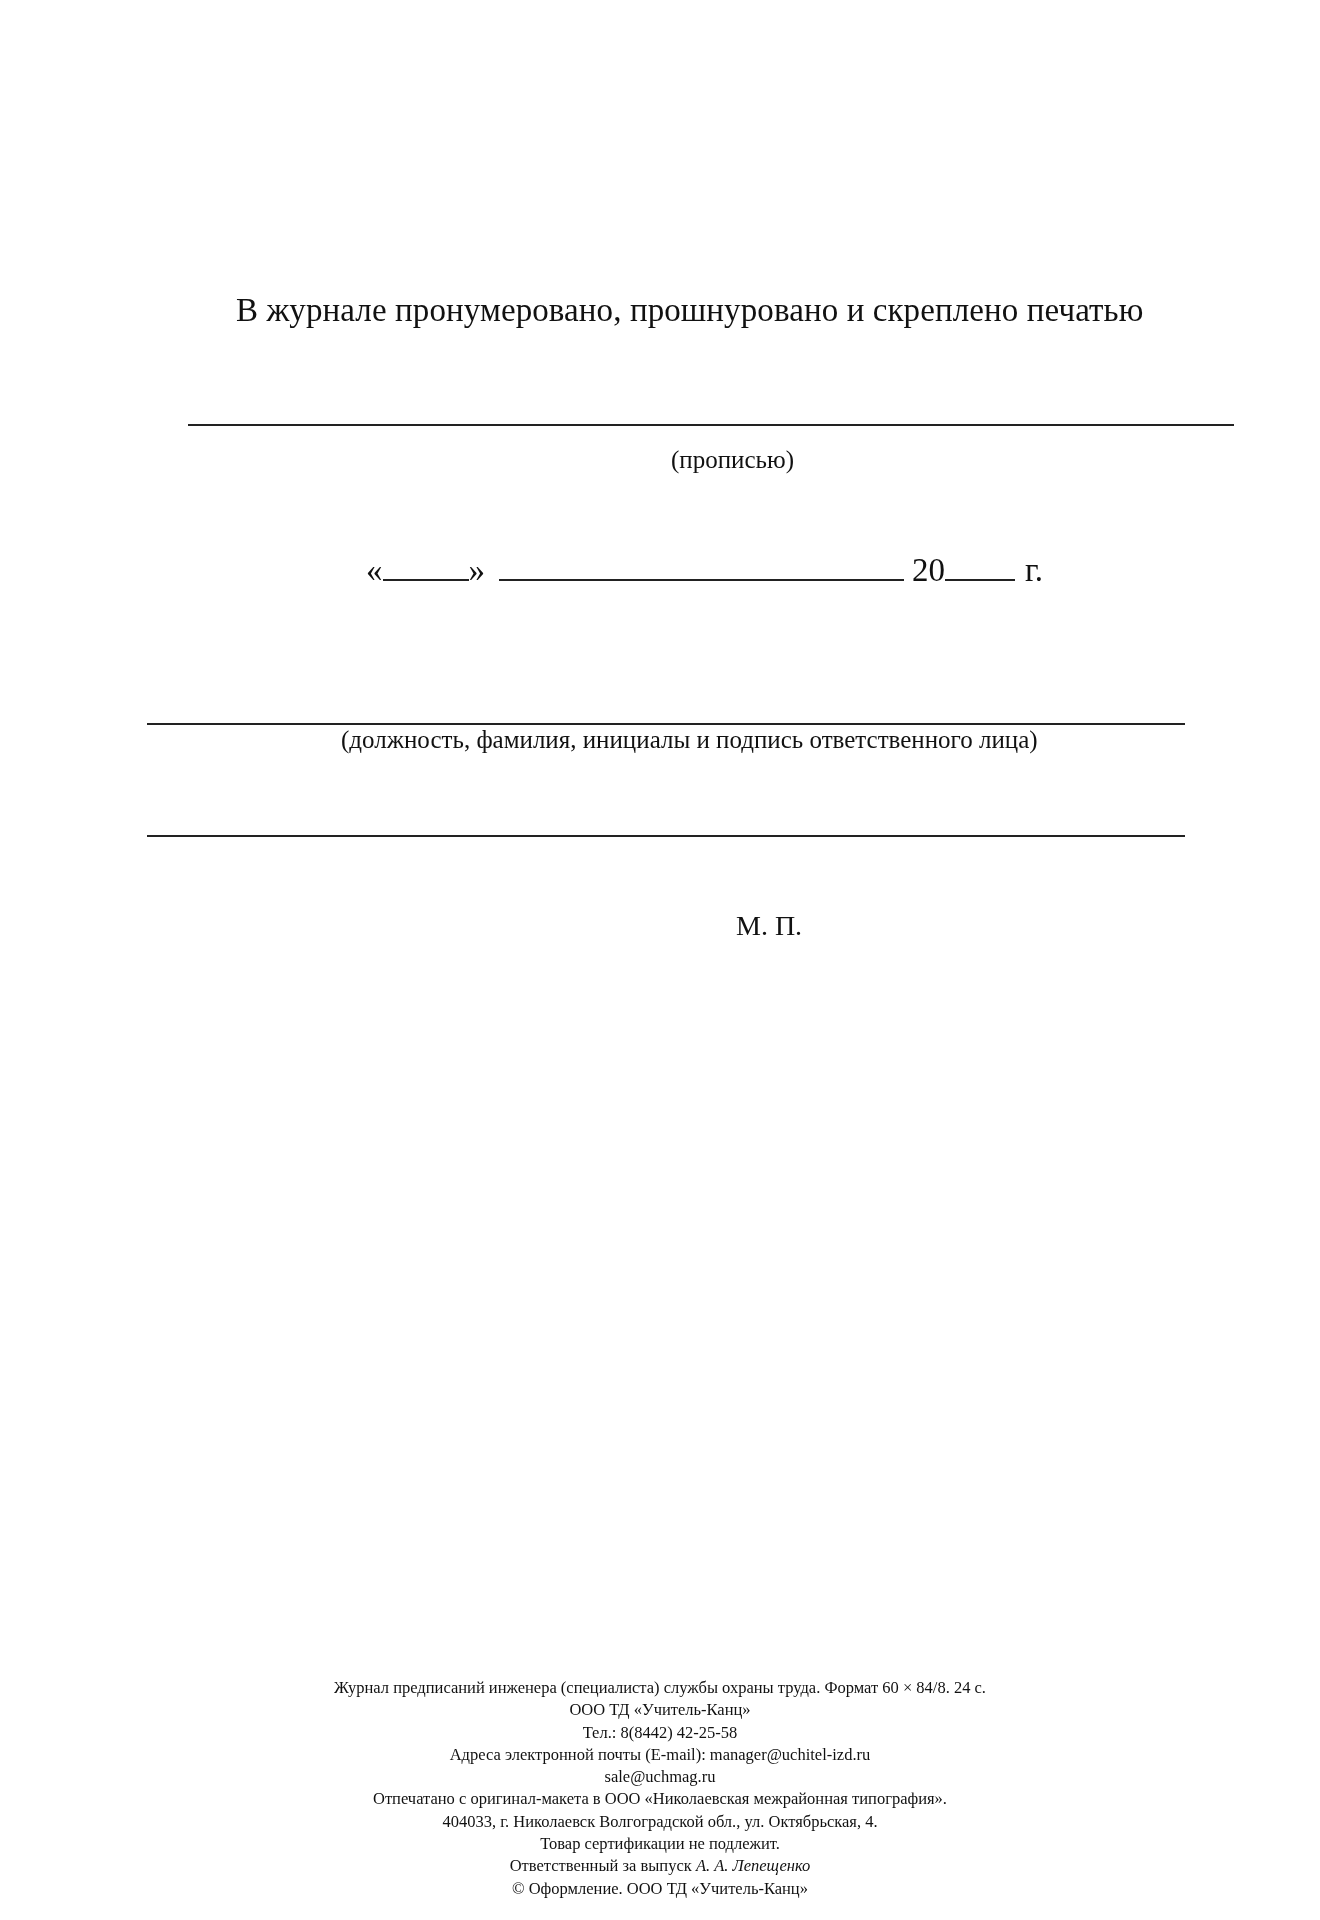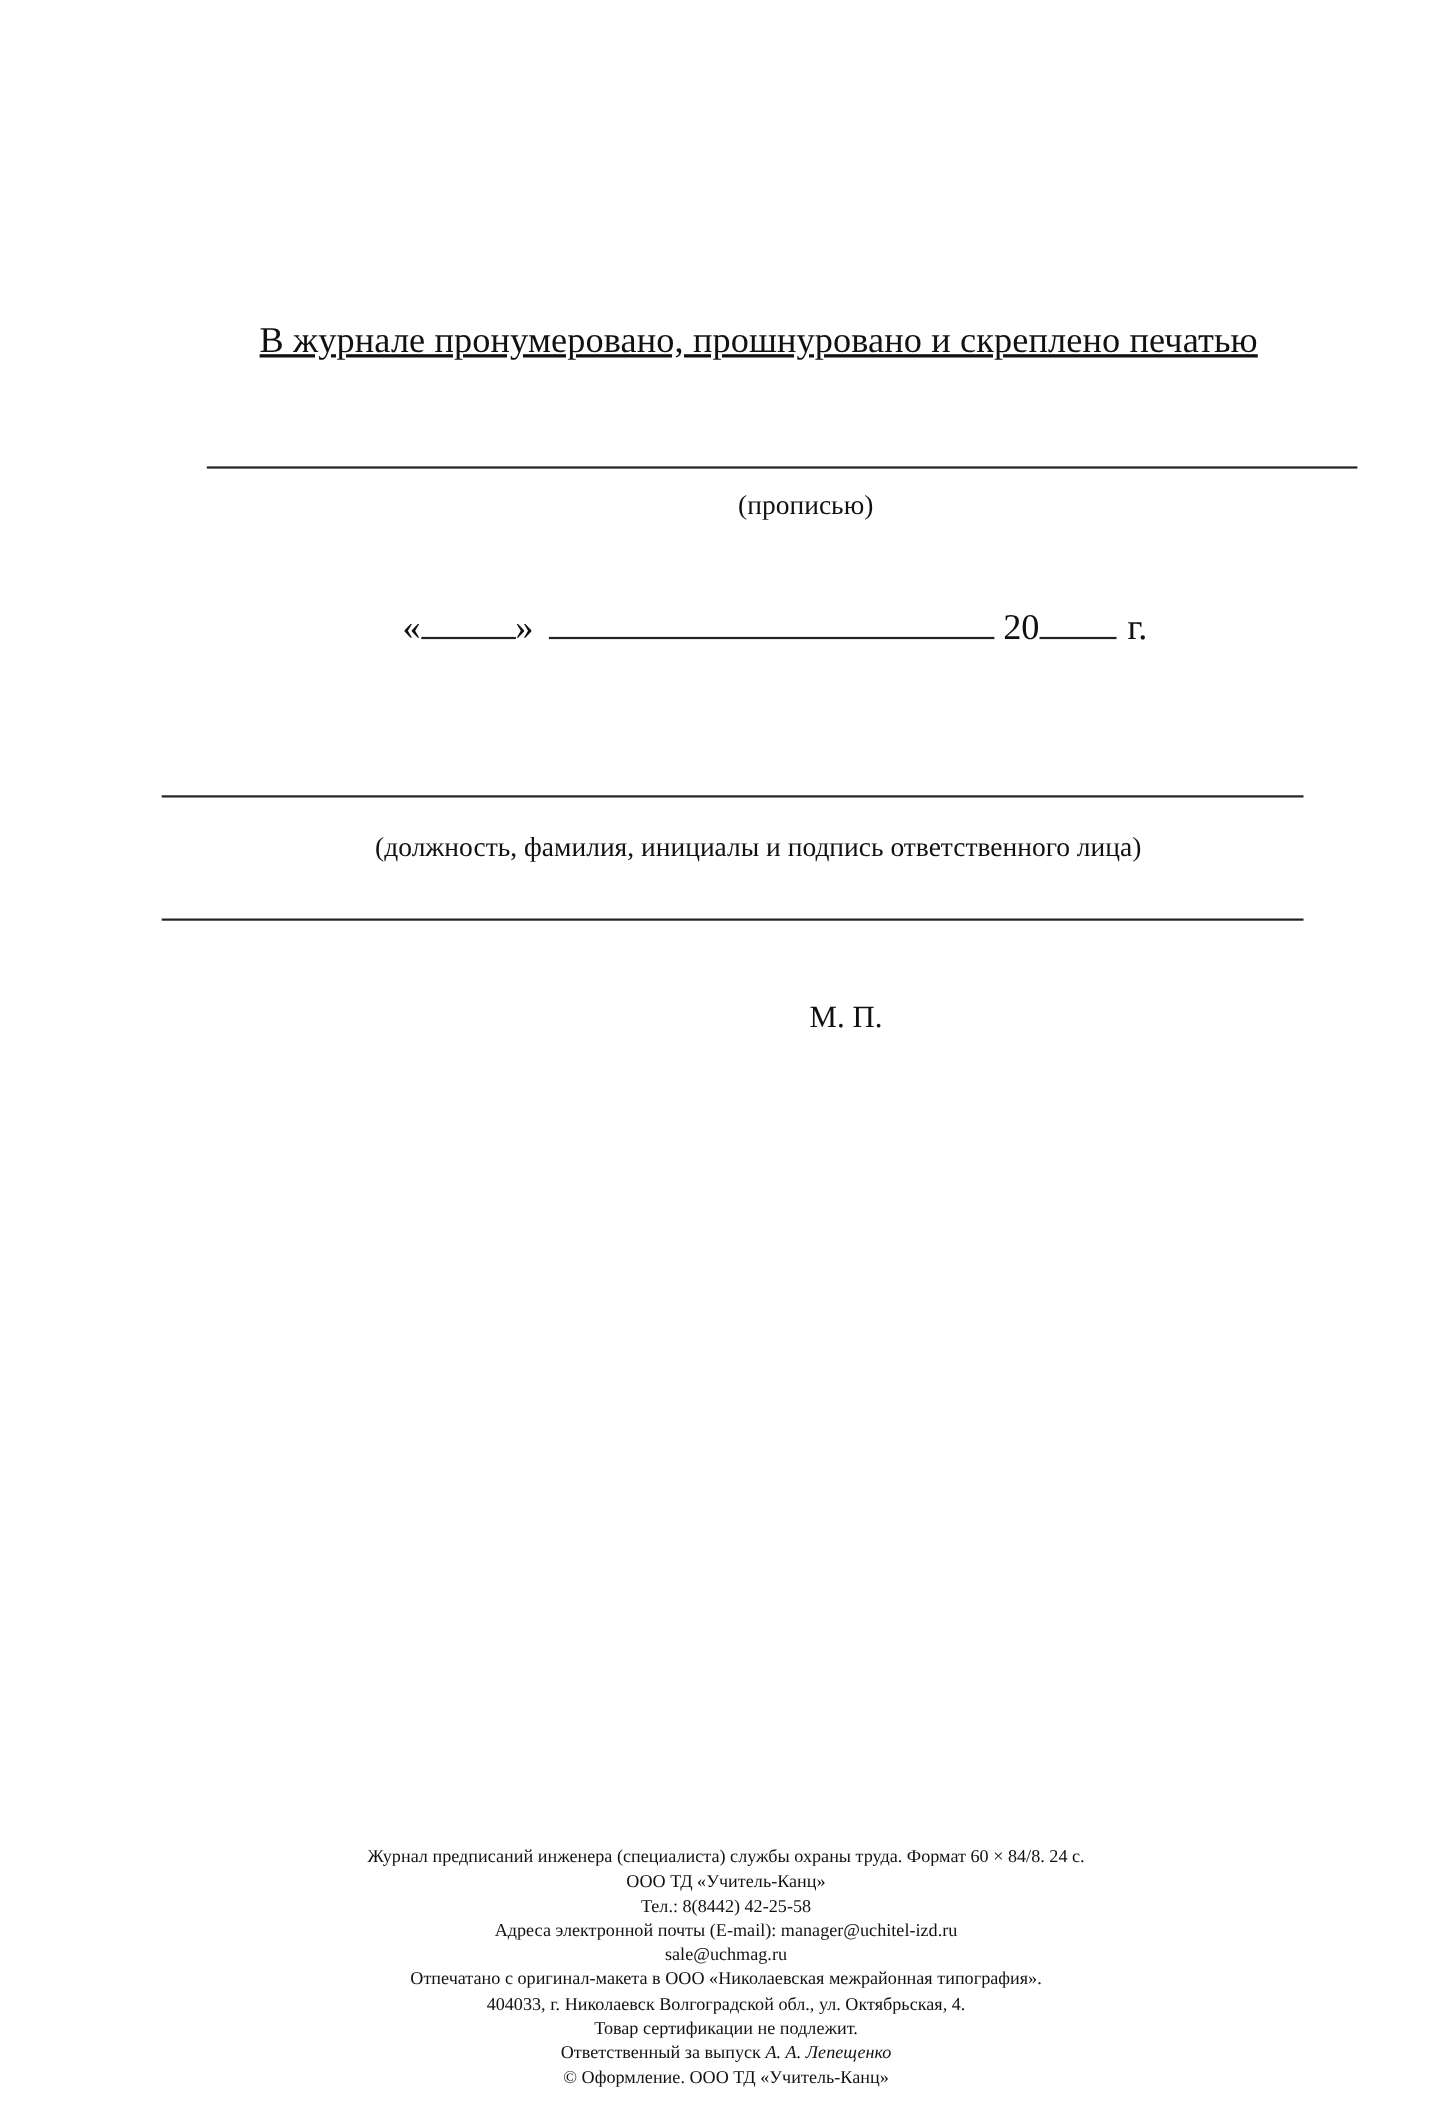--- a/index.html
+++ b/index.html
@@ -1,18 +1,18 @@
 <!DOCTYPE html>
 <html><head>
 <meta charset="utf-8">
 <style>
   html, body { margin:0; padding:0; background:#ffffff; }
   body { width:1320px; height:1920px; position:relative; overflow:hidden; font-family:"Liberation Serif", serif; color:#111; }
   .abs { position:absolute; }
-  .title { left:236px; top:292px; font-size:33px; white-space:nowrap; letter-spacing:0.1px;text-decoration:underline; }
+  .title { left:236px; top:292px; font-size:33px; white-space:nowrap; letter-spacing:0.1px; }
   .rule { position:absolute; height:2px; background:#222; }
   .caption { font-size:25px; white-space:nowrap; }
   .date-line { left:366px; top:551px; font-size:33px; white-space:nowrap; display:flex; align-items:baseline; }
   .blank { display:inline-block; border-bottom:2px solid #222; height:28px; vertical-align:baseline; }
   .mp { left:736px; top:910px; font-size:28px; white-space:nowrap; }
   .footer { left:0; width:1320px; top:1677px; text-align:center; font-size:16.5px; line-height:22.3px; }
   .footer div { white-space:nowrap; }
   .italic { font-style:italic; }
 </style>
 </head>
@@ -27,21 +27,21 @@
   <span>«</span>
   <span class="blank" style="width:86px;"></span>
   <span>»</span>
   <span class="blank" style="width:405px; margin-left:14px; margin-right:8px;"></span>
   <span>20</span>
   <span class="blank" style="width:70px;"></span>
   <span style="margin-left:10px;">г.</span>
 </div>
 
 <div class="rule" style="left:147px; top:723px; width:1038px;"></div>
-<div class="abs caption" style="left:341px; top:726px;margin-top:31px;">(должность, фамилия, инициалы и подпись ответственного лица)</div>
+<div class="abs caption" style="left:341px; top:726px;">(должность, фамилия, инициалы и подпись ответственного лица)</div>
 
 <div class="rule" style="left:147px; top:835px; width:1038px;"></div>
 
 <div class="abs mp">М. П.</div>
 
 <div class="abs footer">
   <div>Журнал предписаний инженера (специалиста) службы охраны труда. Формат 60 × 84/8. 24 с.</div>
   <div>ООО ТД «Учитель-Канц»</div>
   <div>Тел.: 8(8442) 42-25-58</div>
   <div>Адреса электронной почты (E-mail): manager@uchitel-izd.ru</div>

